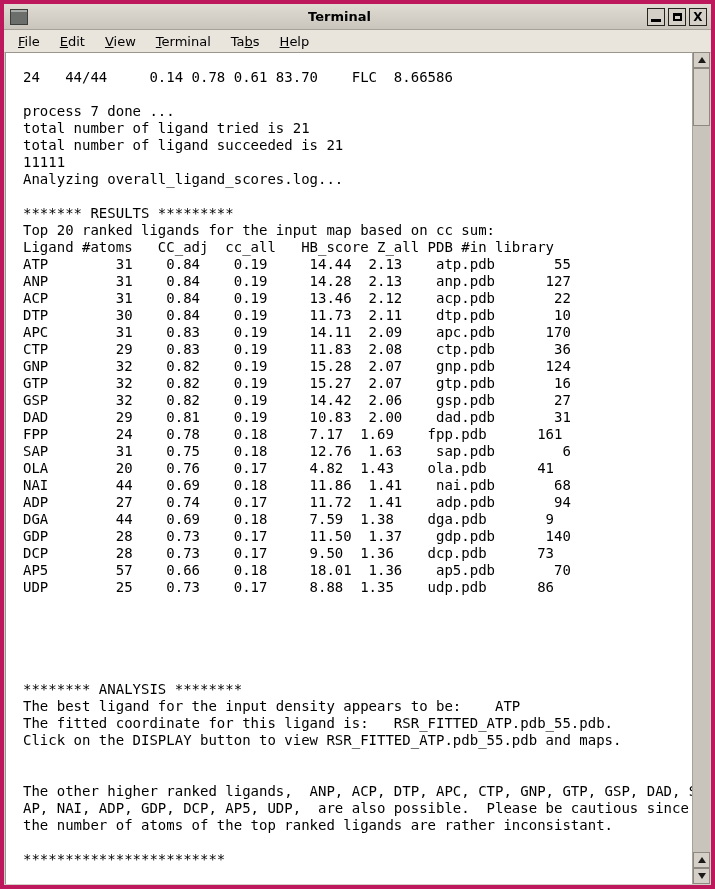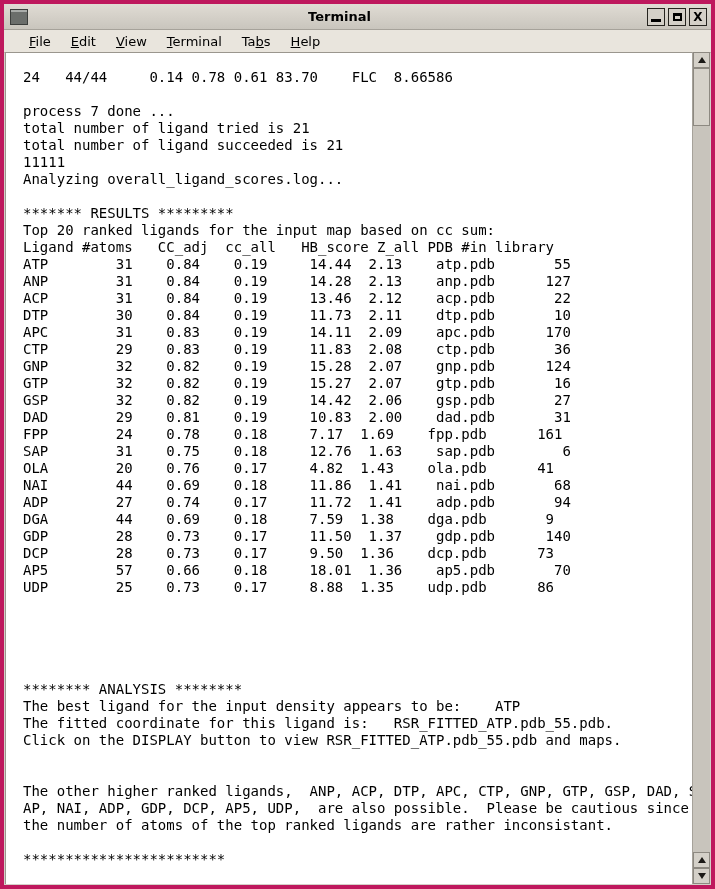--- a/index.html
+++ b/index.html
@@ -36,21 +36,21 @@
     display:flex;align-items:center;justify-content:center;
     position:relative;
   }
   .glyph-min{position:absolute;left:3px;right:3px;bottom:3px;height:3px;background:#000;}
   .glyph-max{width:9px;height:8px;border:2px solid #000;border-top-width:3px;box-sizing:border-box;}
   .glyph-close{font-family:"DejaVu Sans",sans-serif;font-size:12px;font-weight:bold;line-height:1;color:#000;}
   
   .menubar{
     height:22px;display:flex;align-items:center;
     background:#e9e5dd;border-bottom:1px solid #b9b5ad;
-    padding-left:15px;
+    padding-left:4px;
   }
   .menu-item{
     font-size:13px;color:#000;padding:3px 10px;cursor:default;
   }
   .menu-item u{text-decoration:underline;}
   
   .terminal-area{
     position:absolute;top:48px;left:1px;right:1px;bottom:1px;
     display:flex;
   }

